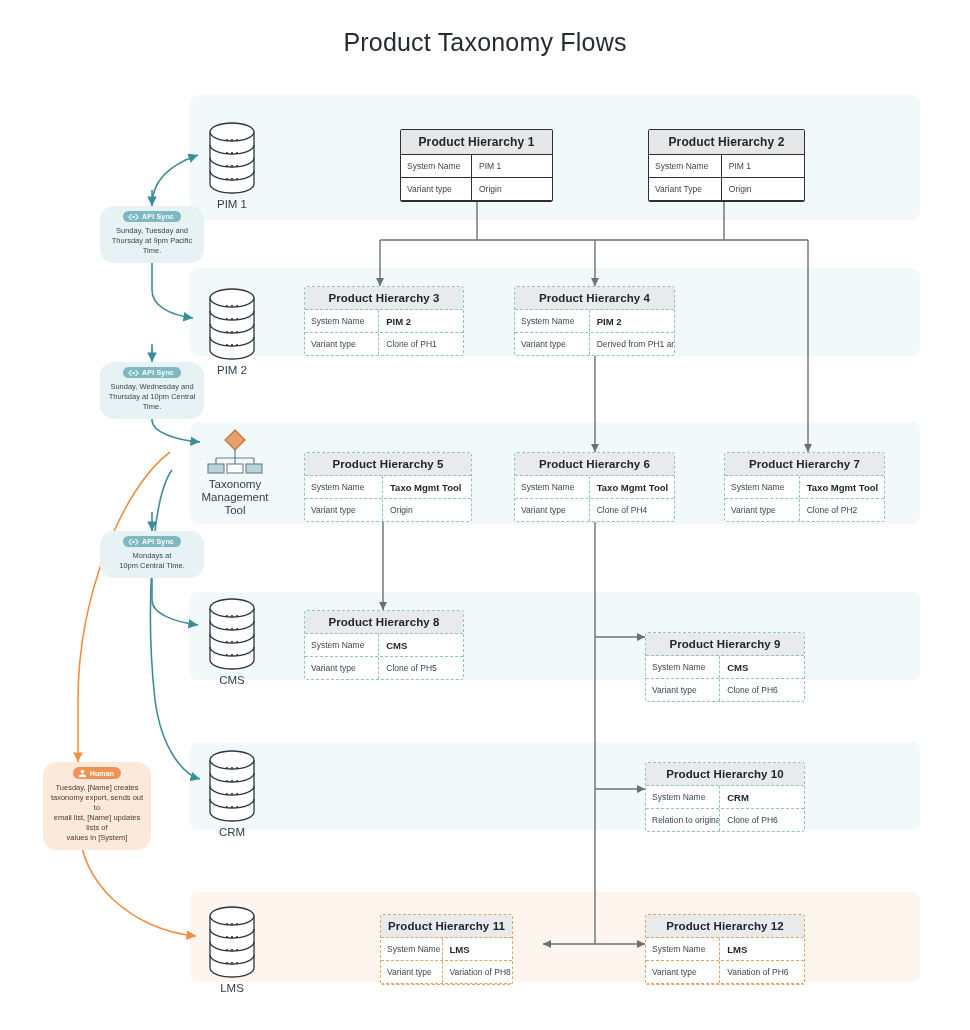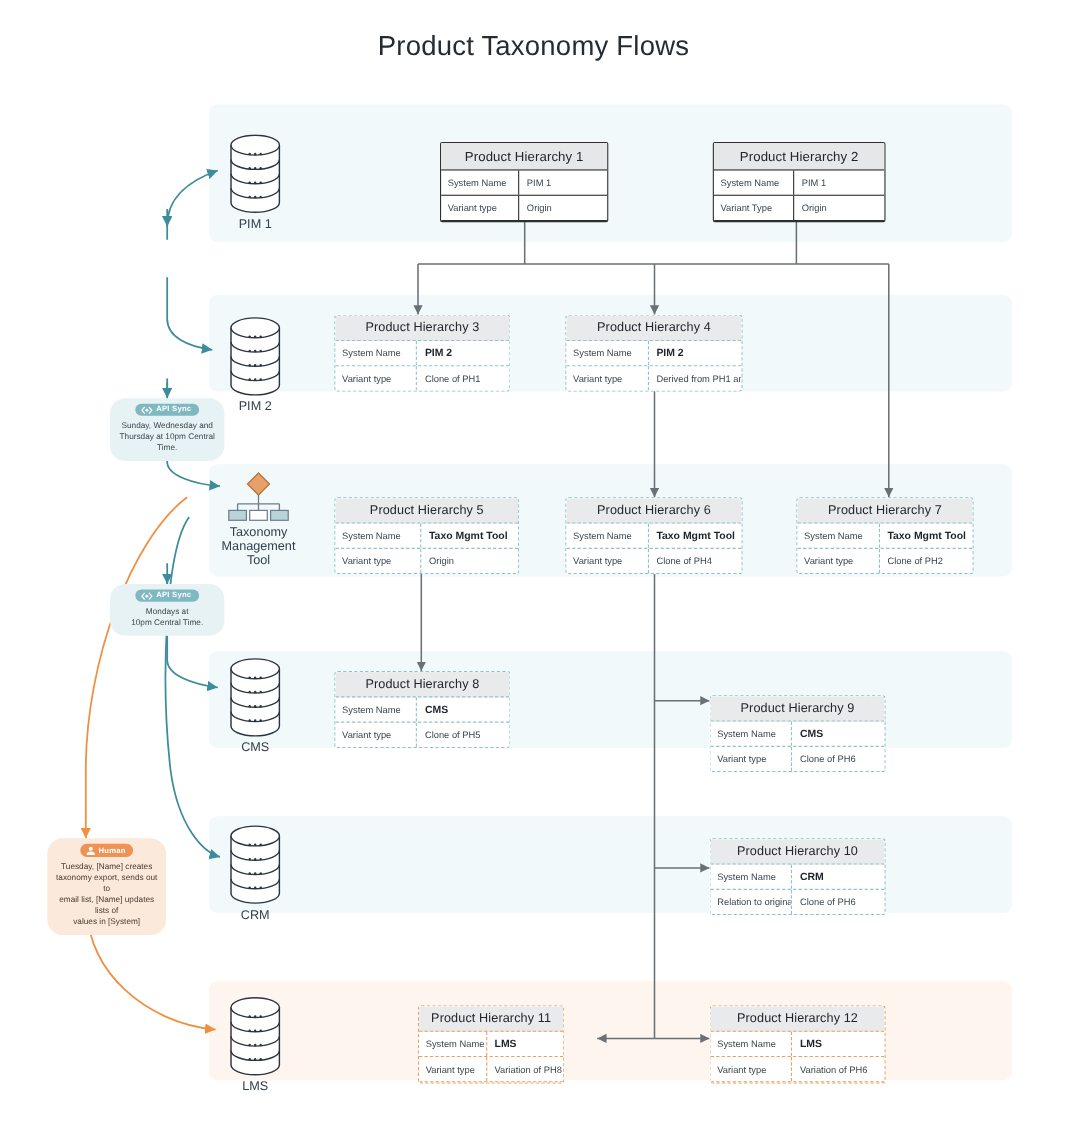--- a/index.html
+++ b/index.html
@@ -52,21 +52,21 @@
     border:1px dashed #8fc3c9;
     border-radius:3px;
     overflow:hidden;
   }
   .card.solid{border:1px solid #2f2f2f;border-radius:2px;}
   .card.orange{border:1px dashed #e9a063;}
   .card-head{
     background:#e9eaec;
     border-bottom:1px dashed #8fc3c9;
     text-align:center;
-    font-size:11.5px;font-weight:normal;color:#21262e;
+    font-size:11.5px;font-weight:bold;color:#21262e;
     padding:5px 0 5px;
     letter-spacing:.1px;
   }
   .card.solid .card-head{border-bottom:1px solid #2f2f2f;background:#e6e7e9;font-size:12px;}
   .card.orange .card-head{border-bottom:1px dashed #e9a063;}
   .card-row{
     display:flex;height:22px;align-items:center;
     border-bottom:1px dashed #8fc3c9;
   }
   .card.solid .card-row{border-bottom:1px solid #2f2f2f;}
@@ -336,20 +336,36 @@
           <circle cx="27" cy="44" r="1.1"></circle>
           <circle cx="32" cy="44" r="1.1"></circle>
         <circle cx="22" cy="57" r="1.1"></circle>
           <circle cx="27" cy="57" r="1.1"></circle>
           <circle cx="32" cy="57" r="1.1"></circle>
       </g>
     </svg>
     <div class="db-label">LMS</div>
   </div>
 
+  <div class="sched" style="left:100px;top:206px;">
+    <div class="pill">
+      <span>
+        <svg width="11" height="8" viewBox="0 0 11 8">
+            <path d="M3.6,1 L1,4 L3.6,7" fill="none" stroke="#ffffff" stroke-width="1.1"></path>
+            <path d="M7.4,1 L10,4 L7.4,7" fill="none" stroke="#ffffff" stroke-width="1.1"></path>
+            <circle cx="5.5" cy="4" r="1.3" fill="#ffffff"></circle>
+          </svg>
+      </span>
+      <span>API Sync</span>
+    </div>
+    <div class="sched-text">
+      <div>Sunday, Tuesday and</div>
+      <div>Thursday at 9pm Pacific Time.</div>
+    </div>
+  </div>
 
   <div class="sched" style="left:100px;top:362px;justify-content:center;">
     <div class="pill">
       <span>
         <svg width="11" height="8" viewBox="0 0 11 8">
             <path d="M3.6,1 L1,4 L3.6,7" fill="none" stroke="#ffffff" stroke-width="1.1"></path>
             <path d="M7.4,1 L10,4 L7.4,7" fill="none" stroke="#ffffff" stroke-width="1.1"></path>
             <circle cx="5.5" cy="4" r="1.3" fill="#ffffff"></circle>
           </svg>
       </span>

